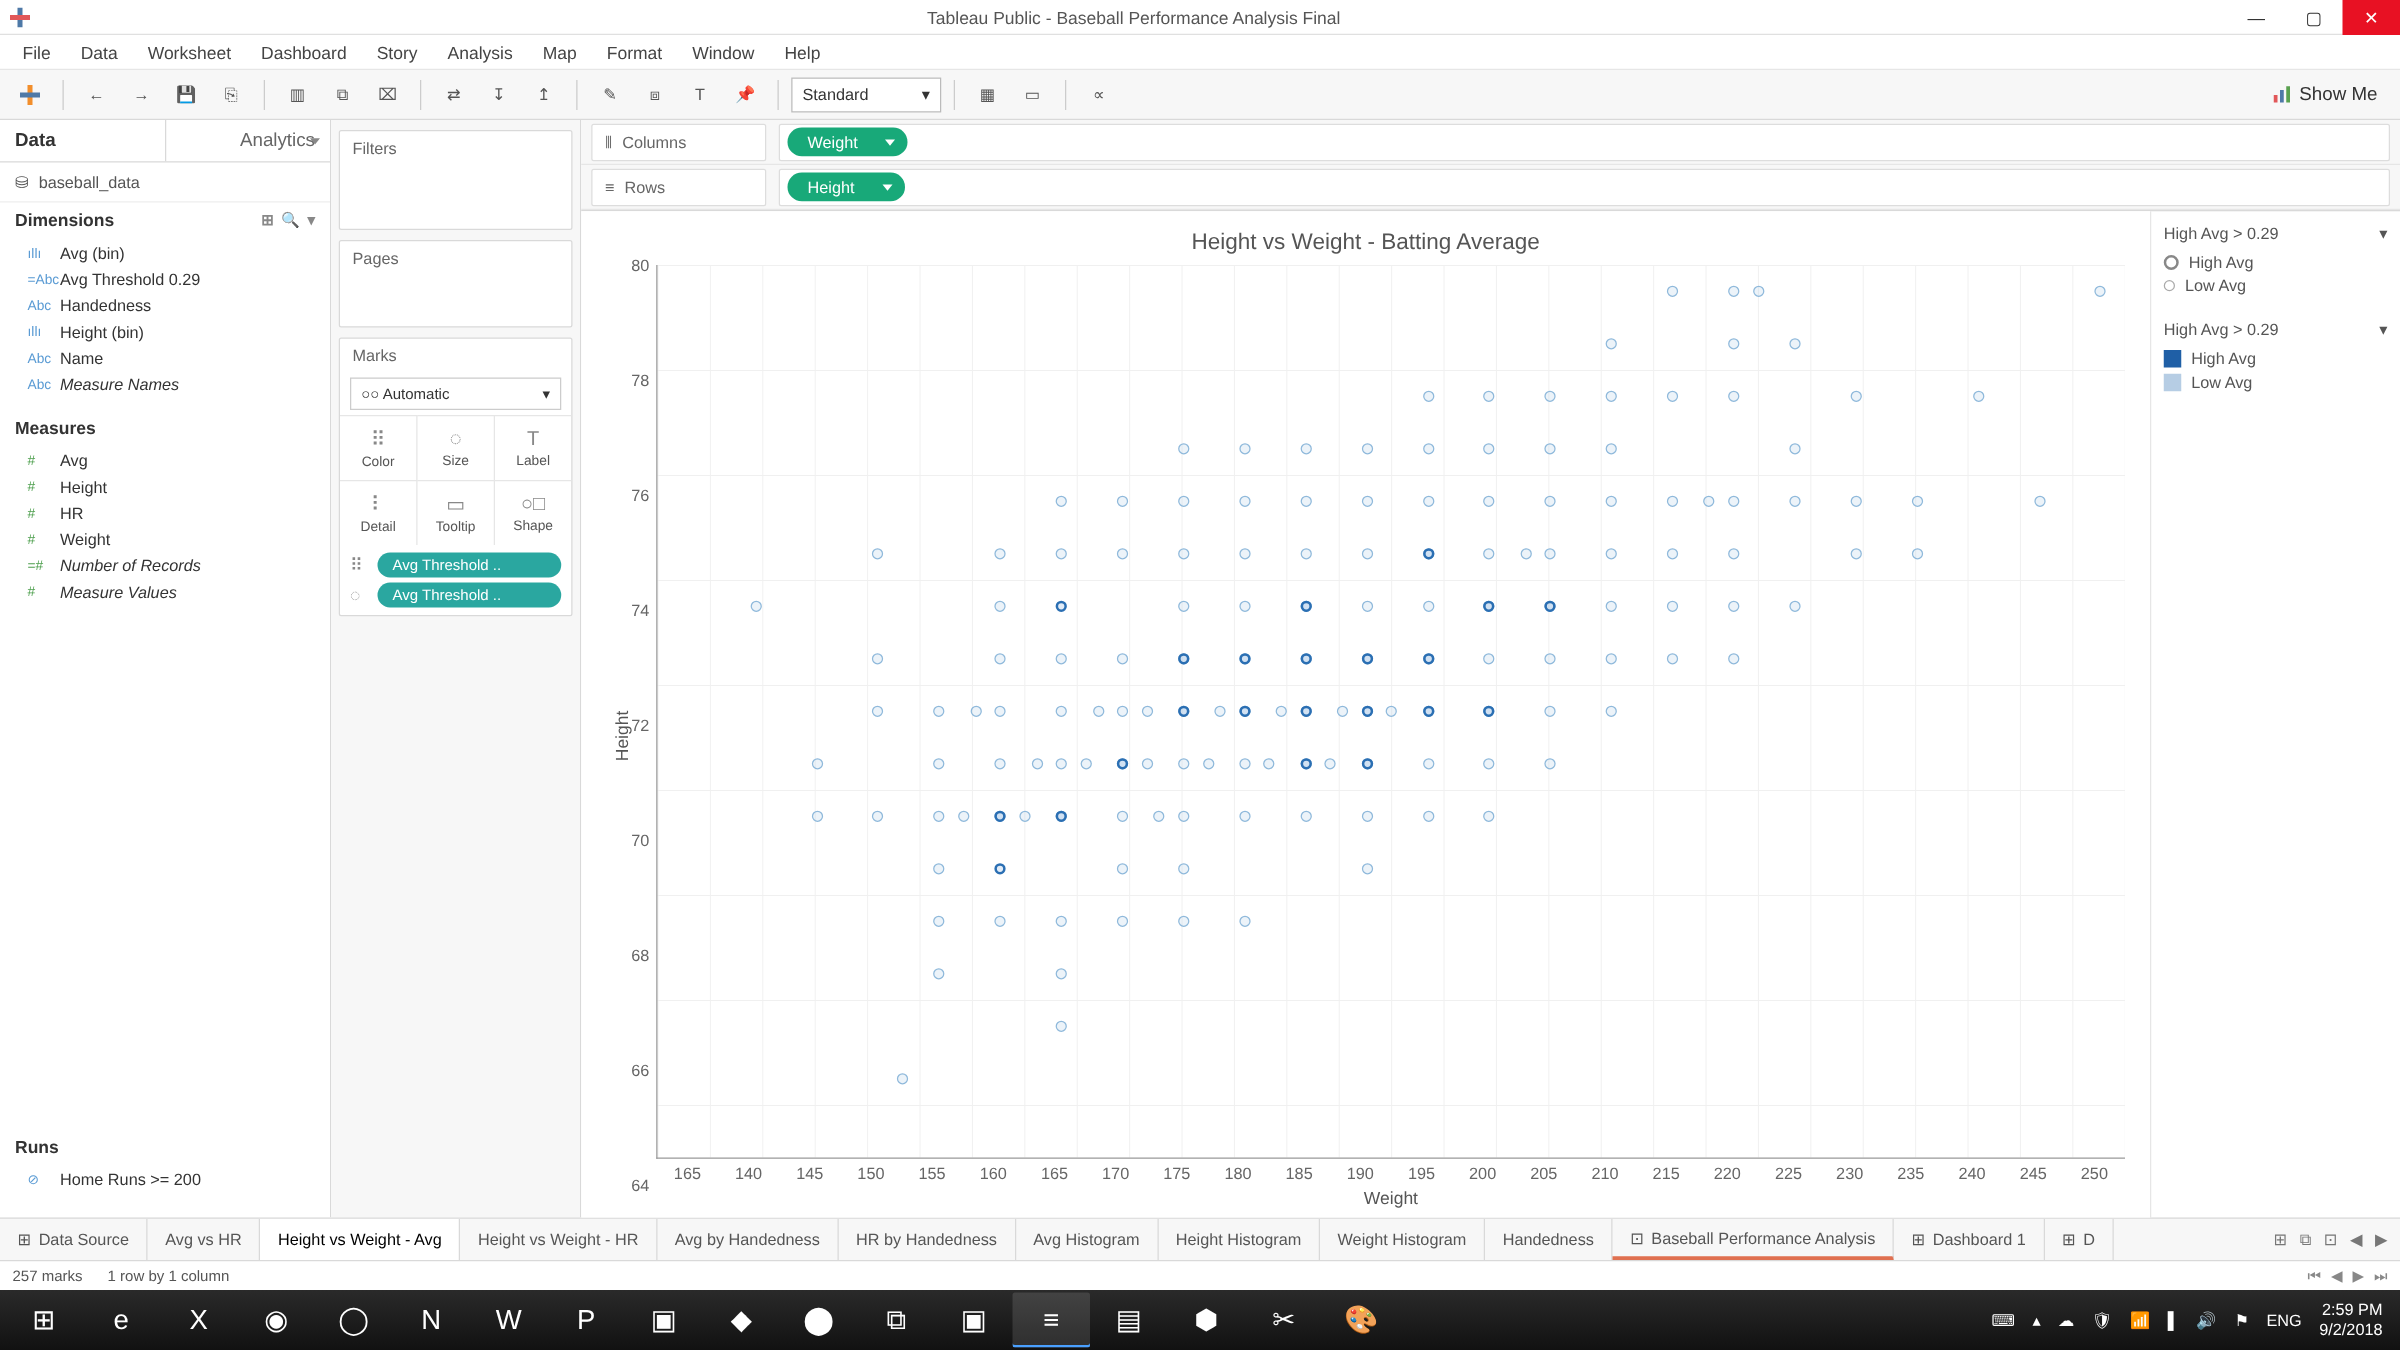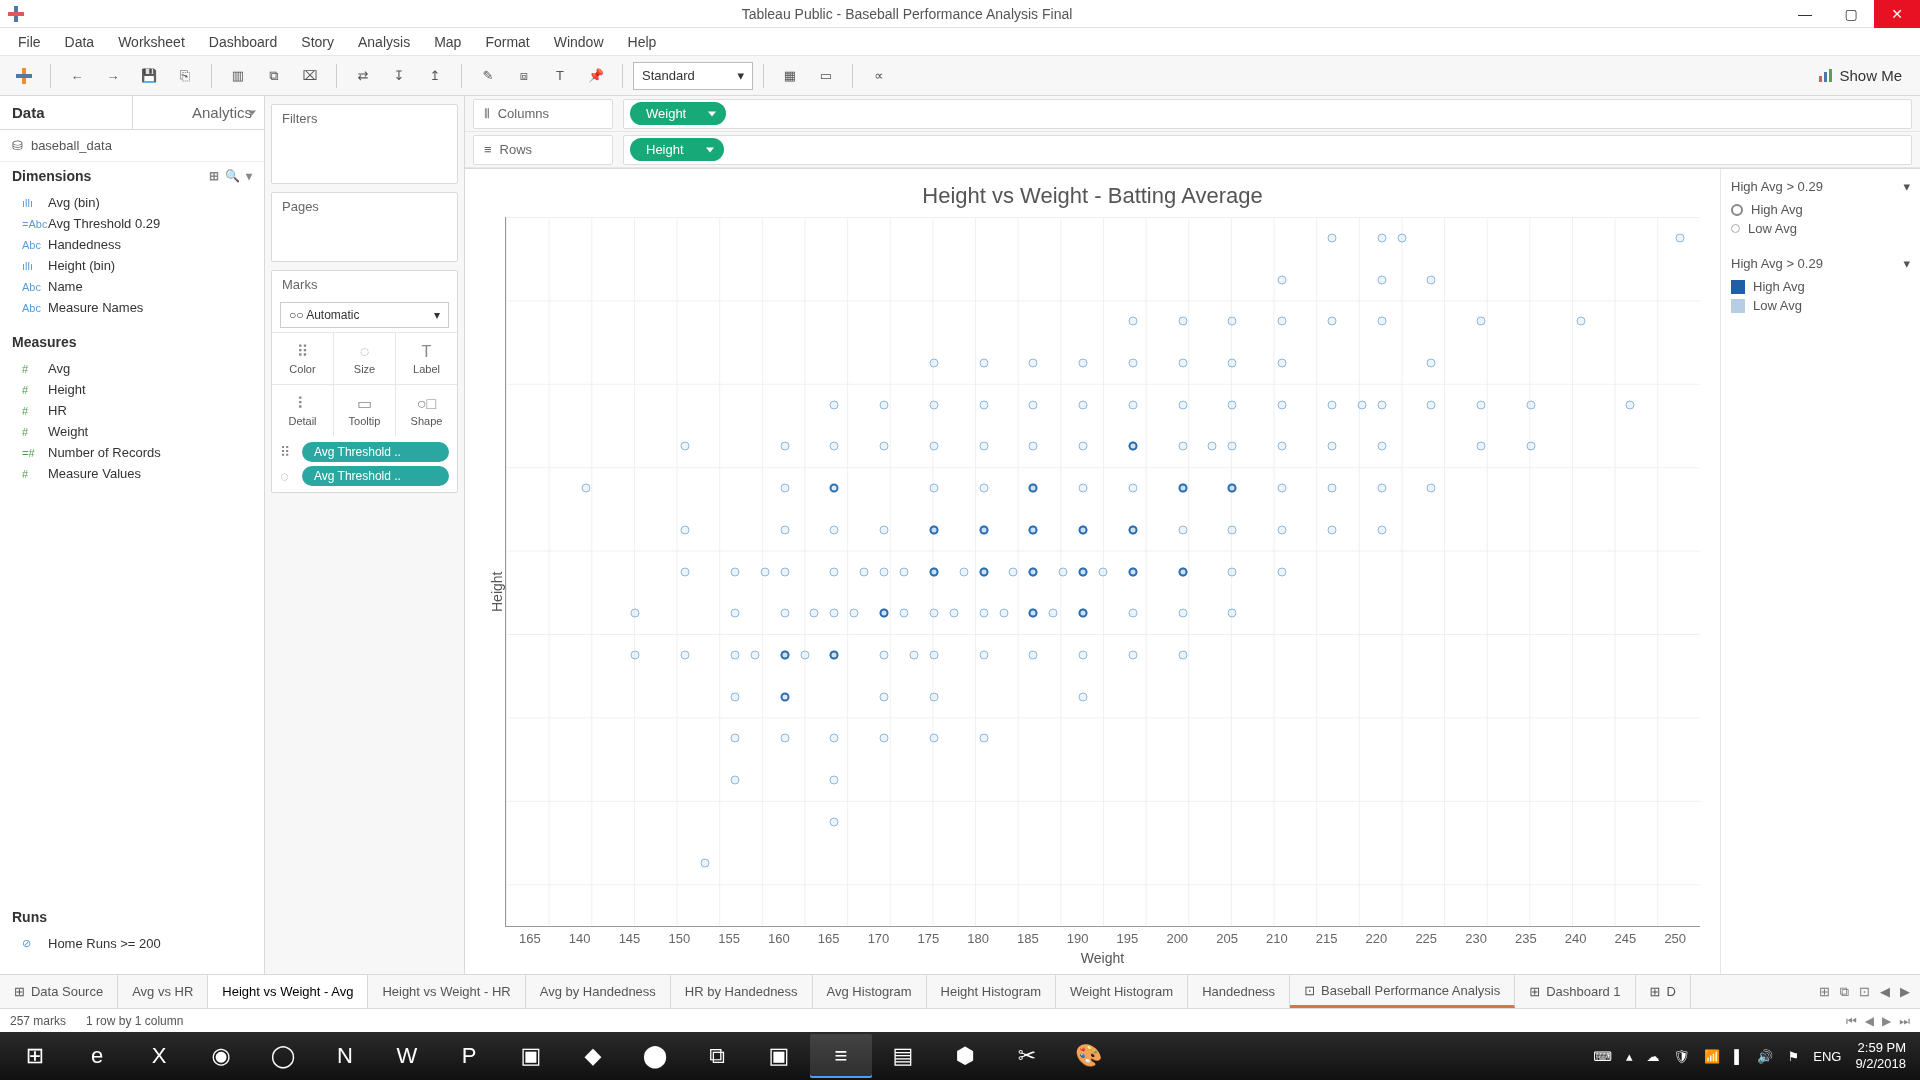--- a/index.html
+++ b/index.html
@@ -35,21 +35,21 @@
 .sidetabs .stab.active { font-weight: 600; }
 .sidetabs .stab.analytics { border-left: 1px solid #d9d9d9; text-align: right; color: #666; position: relative; }
 .sidetabs .stab.analytics::after { content: ""; position: absolute; right: 8px; top: 50%; width: 0; height: 0; border-left: 4px solid transparent; border-right: 4px solid transparent; border-top: 5px solid #888; transform: translateY(-50%); }
 .datasource { padding: 8px 12px; display: flex; align-items: center; gap: 8px; color: #555; border-bottom: 1px solid #eee; }
 .sectionhdr { padding: 6px 12px; font-weight: 600; font-size: 14px; display: flex; justify-content: space-between; align-items: center; }
 .sectionhdr .hdricons { display: flex; gap: 6px; color: #888; font-size: 12px; }
 .fieldlist { padding: 2px 0 10px 0; }
 .fielditem { display: flex; align-items: center; gap: 8px; padding: 3px 12px 3px 22px; font-size: 13px; }
 .fielditem .ficon { width: 18px; font-size: 11px; color: #5a9bd4; text-align: left; }
 .fielditem.measure .ficon { color: #4fa04f; }
-.fielditem .flabel.italic { }
+.fielditem .flabel.italic { font-style: italic; }
 .sidepanel .grow { flex: 1; }
 
 
 .cardscol { width: 200px; border-right: 1px solid #d9d9d9; background: #f7f7f7; display: flex; flex-direction: column; gap: 8px; padding: 8px 6px; }
 .card { background: #fff; border: 1px solid #d9d9d9; border-radius: 2px; }
 .card .cardtitle { padding: 6px 10px; font-size: 13px; color: #666; }
 .markselect { margin: 4px 8px; border: 1px solid #ccc; height: 26px; display: flex; align-items: center; padding: 0 8px; font-size: 12px; justify-content: space-between; }
 .markrow { display: flex; }
 .markcell { flex: 1; border-top: 1px solid #e6e6e6; border-right: 1px solid #e6e6e6; height: 52px; display: flex; flex-direction: column; align-items: center; justify-content: center; font-size: 11px; color: #555; gap: 2px; }
 .markcell:last-child { border-right: none; }
@@ -63,21 +63,21 @@
 .wsarea { flex: 1; display: flex; flex-direction: column; min-width: 0; }
 .shelves { background: #f7f7f7; border-bottom: 1px solid #d9d9d9; }
 .shelf { display: flex; align-items: center; height: 36px; padding: 0 8px; gap: 10px; border-bottom: 1px solid #e6e6e6; }
 .shelf .shelflabel { width: 140px; display: flex; align-items: center; gap: 8px; color: #666; font-size: 13px; background: #fff; height: 30px; padding: 0 10px; border: 1px solid #ddd; border-radius: 2px; }
 .shelf .shelfpills { flex: 1; display: flex; gap: 6px; height: 30px; align-items: center; background: #fff; border: 1px solid #ddd; border-radius: 2px; padding: 0 6px; }
 .gpill { background: #18a979; color: #fff; border-radius: 14px; padding: 4px 40px 4px 16px; font-size: 13px; position: relative; }
 .gpill::after { content: ""; position: absolute; right: 10px; top: 50%; width: 0; height: 0; border-left: 4px solid transparent; border-right: 4px solid transparent; border-top: 5px solid #fff; transform: translateY(-50%); }
 
 .vizwrap { flex: 1; display: flex; min-height: 0; }
 .viz { flex: 1; position: relative; background: #fff; padding: 14px 20px 8px 20px; display: flex; flex-direction: column; }
-.charttitle { text-align: center; font-size: 22px; color: #555; margin-bottom: 8px; }
+.charttitle { text-align: center; font-size: 18px; color: #555; margin-bottom: 8px; }
 .chartbody { flex: 1; display: flex; }
 .yaxislabel { writing-mode: vertical-rl; transform: rotate(180deg); text-align: center; font-size: 14px; color: #555; padding-right: 4px; }
 .yaxisticks { display: flex; flex-direction: column; justify-content: space-between; padding: 0 6px 18px 0; }
 .yaxisticks div { font-size: 13px; color: #666; text-align: right; height: 0; display: flex; align-items: center; justify-content: flex-end; }
 .plotcol { flex: 1; display: flex; flex-direction: column; }
 .plotarea { flex: 1; border-left: 1px solid #999; border-bottom: 1px solid #999; position: relative; background-image:
   linear-gradient(to right, #f0f0f0 1px, transparent 1px),
   linear-gradient(to bottom, #f0f0f0 1px, transparent 1px);
   background-size: calc(100%/28) calc(100%/8.5); }
 .xaxisticks { display: flex; padding-top: 4px; }
@@ -354,20 +354,31 @@
         <div class="shelfpills" id="rowpills">
             <div class="gpill">Height</div>
           </div>
       </div>
     </div>
     <div class="vizwrap">
       <div class="viz">
         <div class="charttitle">Height vs Weight - Batting Average</div>
         <div class="chartbody">
           <div class="yaxislabel">Height</div>
+          <div class="yaxisticks" id="yticks">
+              <div>80</div>
+              <div>78</div>
+              <div>76</div>
+              <div>74</div>
+              <div>72</div>
+              <div>70</div>
+              <div>68</div>
+              <div>66</div>
+              <div>64</div>
+            </div>
           <div class="plotcol">
             <div class="plotarea" id="plotarea">
                 <div class="dot low" style="left: 6.66667%; bottom: 61.7647%;"></div>
                 <div class="dot low" style="left: 10.8333%; bottom: 38.2353%;"></div>
                 <div class="dot low" style="left: 10.8333%; bottom: 44.1176%;"></div>
                 <div class="dot low" style="left: 15%; bottom: 38.2353%;"></div>
                 <div class="dot low" style="left: 15%; bottom: 50%;"></div>
                 <div class="dot low" style="left: 15%; bottom: 55.8824%;"></div>
                 <div class="dot low" style="left: 15%; bottom: 67.6471%;"></div>
                 <div class="dot low" style="left: 16.6667%; bottom: 8.82353%;"></div>

